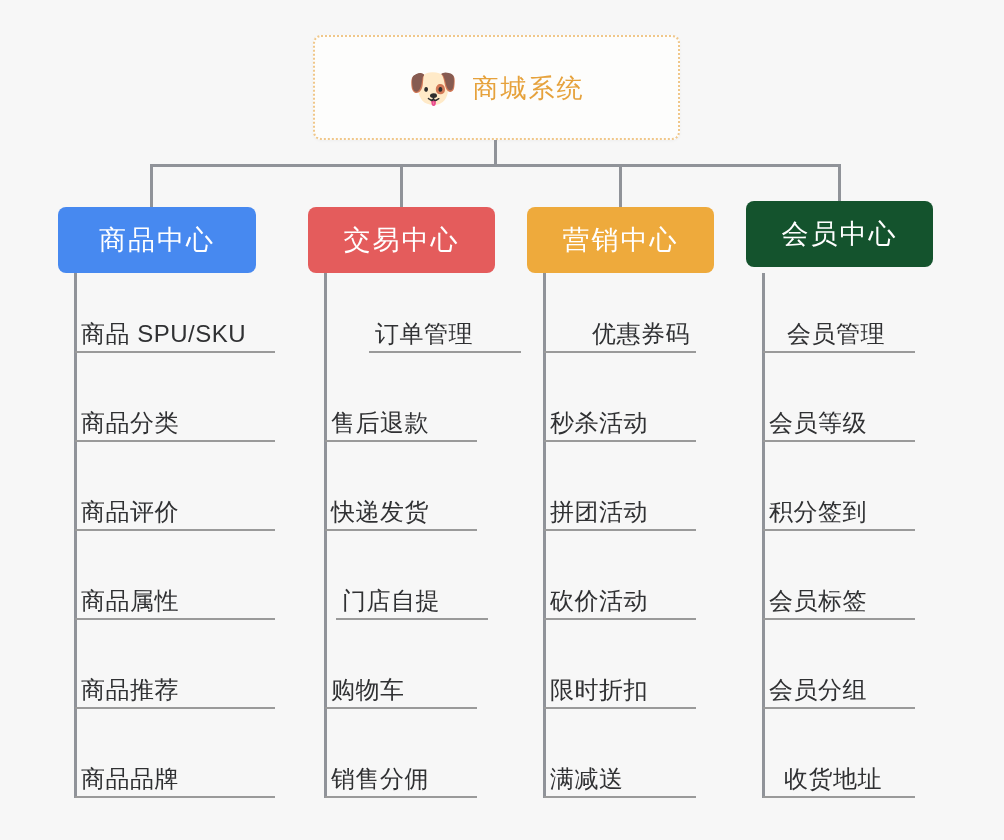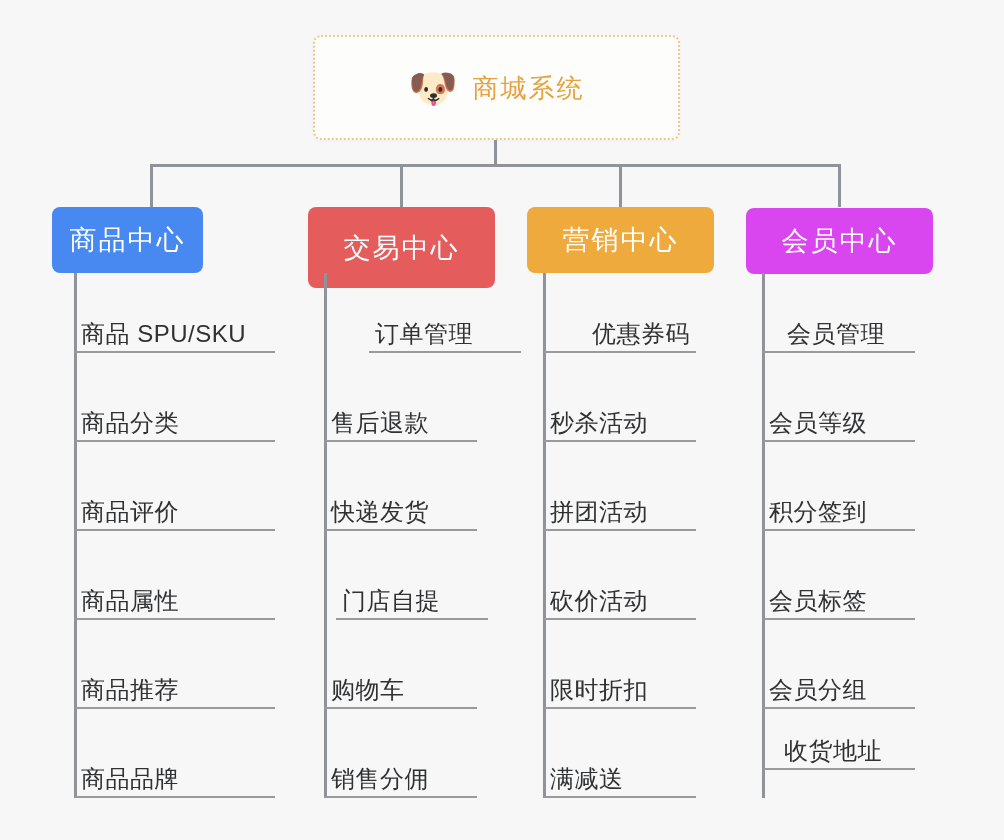--- a/index.html
+++ b/index.html
@@ -111,21 +111,21 @@
   <div id="connectors">
       <div class="conn conn-v" style="left: 494px; top: 140px; height: 27px; background: rgb(144, 147, 153);"></div>
       <div class="conn conn-h" style="left: 151px; top: 164px; width: 687px; background: rgb(144, 147, 153);"></div>
       <div class="conn conn-v" style="left: 150px; top: 164px; height: 43px; background: rgb(144, 147, 153);"></div>
       <div class="conn conn-v" style="left: 400px; top: 164px; height: 43px; background: rgb(144, 147, 153);"></div>
       <div class="conn conn-v" style="left: 619px; top: 164px; height: 43px; background: rgb(144, 147, 153);"></div>
       <div class="conn conn-v" style="left: 838px; top: 164px; height: 43px; background: rgb(144, 147, 153);"></div>
     </div>
 
   <div id="branches">
-      <div class="category" style="left: 52px; top: 207px; width: 151px; height: 66px; background: rgb(71, 137, 240);">
+      <div class="category" style="left: 58px; top: 207px; width: 198px; height: 66px; background: rgb(71, 137, 240);">
         <span>商品中心</span>
       </div>
       <div class="spine" style="left: 73.5px; top: 273px; height: 525px; background: rgb(144, 147, 153);"></div>
       <div class="leaf" style="left: 75px; top: 307px; min-width: 200px; border-bottom-color: rgb(154, 154, 154);">
         <span class="leaf-label" style="color: rgb(48, 49, 51);">商品 SPU/SKU</span>
       </div>
       <div class="leaf" style="left: 75px; top: 396px; min-width: 200px; border-bottom-color: rgb(154, 154, 154);">
         <span class="leaf-label" style="color: rgb(48, 49, 51);">商品分类</span>
       </div>
       <div class="leaf" style="left: 75px; top: 485px; min-width: 200px; border-bottom-color: rgb(154, 154, 154);">
@@ -133,21 +133,21 @@
       </div>
       <div class="leaf" style="left: 75px; top: 574px; min-width: 200px; border-bottom-color: rgb(154, 154, 154);">
         <span class="leaf-label" style="color: rgb(48, 49, 51); margin-top: 20px;">商品属性</span>
       </div>
       <div class="leaf" style="left: 75px; top: 663px; min-width: 200px; border-bottom-color: rgb(154, 154, 154);">
         <span class="leaf-label" style="color: rgb(48, 49, 51);">商品推荐</span>
       </div>
       <div class="leaf" style="left: 75px; top: 752px; min-width: 200px; border-bottom-color: rgb(154, 154, 154);">
         <span class="leaf-label" style="color: rgb(48, 49, 51);">商品品牌</span>
       </div>
-      <div class="category" style="left: 308px; top: 207px; width: 187px; height: 81px; background: rgb(228, 92, 92); align-items: center;">
+      <div class="category" style="left: 308px; top: 207px; width: 187px; height: 66px; background: rgb(228, 92, 92); align-items: center;">
         <span>交易中心</span>
       </div>
       <div class="spine" style="left: 323.5px; top: 273px; height: 525px; background: rgb(144, 147, 153);"></div>
       <div class="leaf" style="left: 325px; top: 307px; min-width: 152px; border-bottom-color: rgb(154, 154, 154); margin-left: 44px;">
         <span class="leaf-label" style="color: rgb(48, 49, 51);">订单管理</span>
       </div>
       <div class="leaf" style="left: 325px; top: 396px; min-width: 152px; border-bottom-color: rgb(154, 154, 154);">
         <span class="leaf-label" style="color: rgb(48, 49, 51);">售后退款</span>
       </div>
       <div class="leaf" style="left: 325px; top: 485px; min-width: 152px; border-bottom-color: rgb(154, 154, 154);">
@@ -177,37 +177,37 @@
       </div>
       <div class="leaf" style="left: 544px; top: 574px; min-width: 152px; border-bottom-color: rgb(154, 154, 154);">
         <span class="leaf-label" style="color: rgb(48, 49, 51);">砍价活动</span>
       </div>
       <div class="leaf" style="left: 544px; top: 663px; min-width: 152px; border-bottom-color: rgb(154, 154, 154);">
         <span class="leaf-label" style="color: rgb(48, 49, 51);">限时折扣</span>
       </div>
       <div class="leaf" style="left: 544px; top: 752px; min-width: 152px; border-bottom-color: rgb(154, 154, 154);">
         <span class="leaf-label" style="color: rgb(48, 49, 51);">满减送</span>
       </div>
-      <div class="category" style="left: 746px; top: 208px; width: 187px; height: 66px; background: #d946ef;">
+      <div class="category" style="left: 746px; top: 201px; width: 187px; height: 66px; background: #14532d;">
         <span>会员中心</span>
       </div>
       <div class="spine" style="left: 761.5px; top: 273px; height: 525px; background: rgb(144, 147, 153);"></div>
       <div class="leaf" style="left: 763px; top: 307px; min-width: 152px; border-bottom-color: rgb(154, 154, 154); padding-left: 24px;">
         <span class="leaf-label" style="color: rgb(48, 49, 51);">会员管理</span>
       </div>
       <div class="leaf" style="left: 763px; top: 396px; min-width: 152px; border-bottom-color: rgb(154, 154, 154);">
         <span class="leaf-label" style="color: rgb(48, 49, 51);">会员等级</span>
       </div>
       <div class="leaf" style="left: 763px; top: 485px; min-width: 152px; border-bottom-color: rgb(154, 154, 154);">
         <span class="leaf-label" style="color: rgb(48, 49, 51);">积分签到</span>
       </div>
       <div class="leaf" style="left: 763px; top: 574px; min-width: 152px; border-bottom-color: rgb(154, 154, 154);">
         <span class="leaf-label" style="color: rgb(48, 49, 51);">会员标签</span>
       </div>
       <div class="leaf" style="left: 763px; top: 663px; min-width: 152px; border-bottom-color: rgb(154, 154, 154);">
         <span class="leaf-label" style="color: rgb(48, 49, 51);">会员分组</span>
       </div>
-      <div class="leaf" style="left: 763px; top: 724px; min-width: 152px; border-bottom-color: rgb(154, 154, 154); padding-left: 21px;">
+      <div class="leaf" style="left: 763px; top: 752px; min-width: 152px; border-bottom-color: rgb(154, 154, 154); padding-left: 21px;">
         <span class="leaf-label" style="color: rgb(48, 49, 51);">收货地址</span>
       </div>
     </div>
 
 </div>
 
 </body></html>

